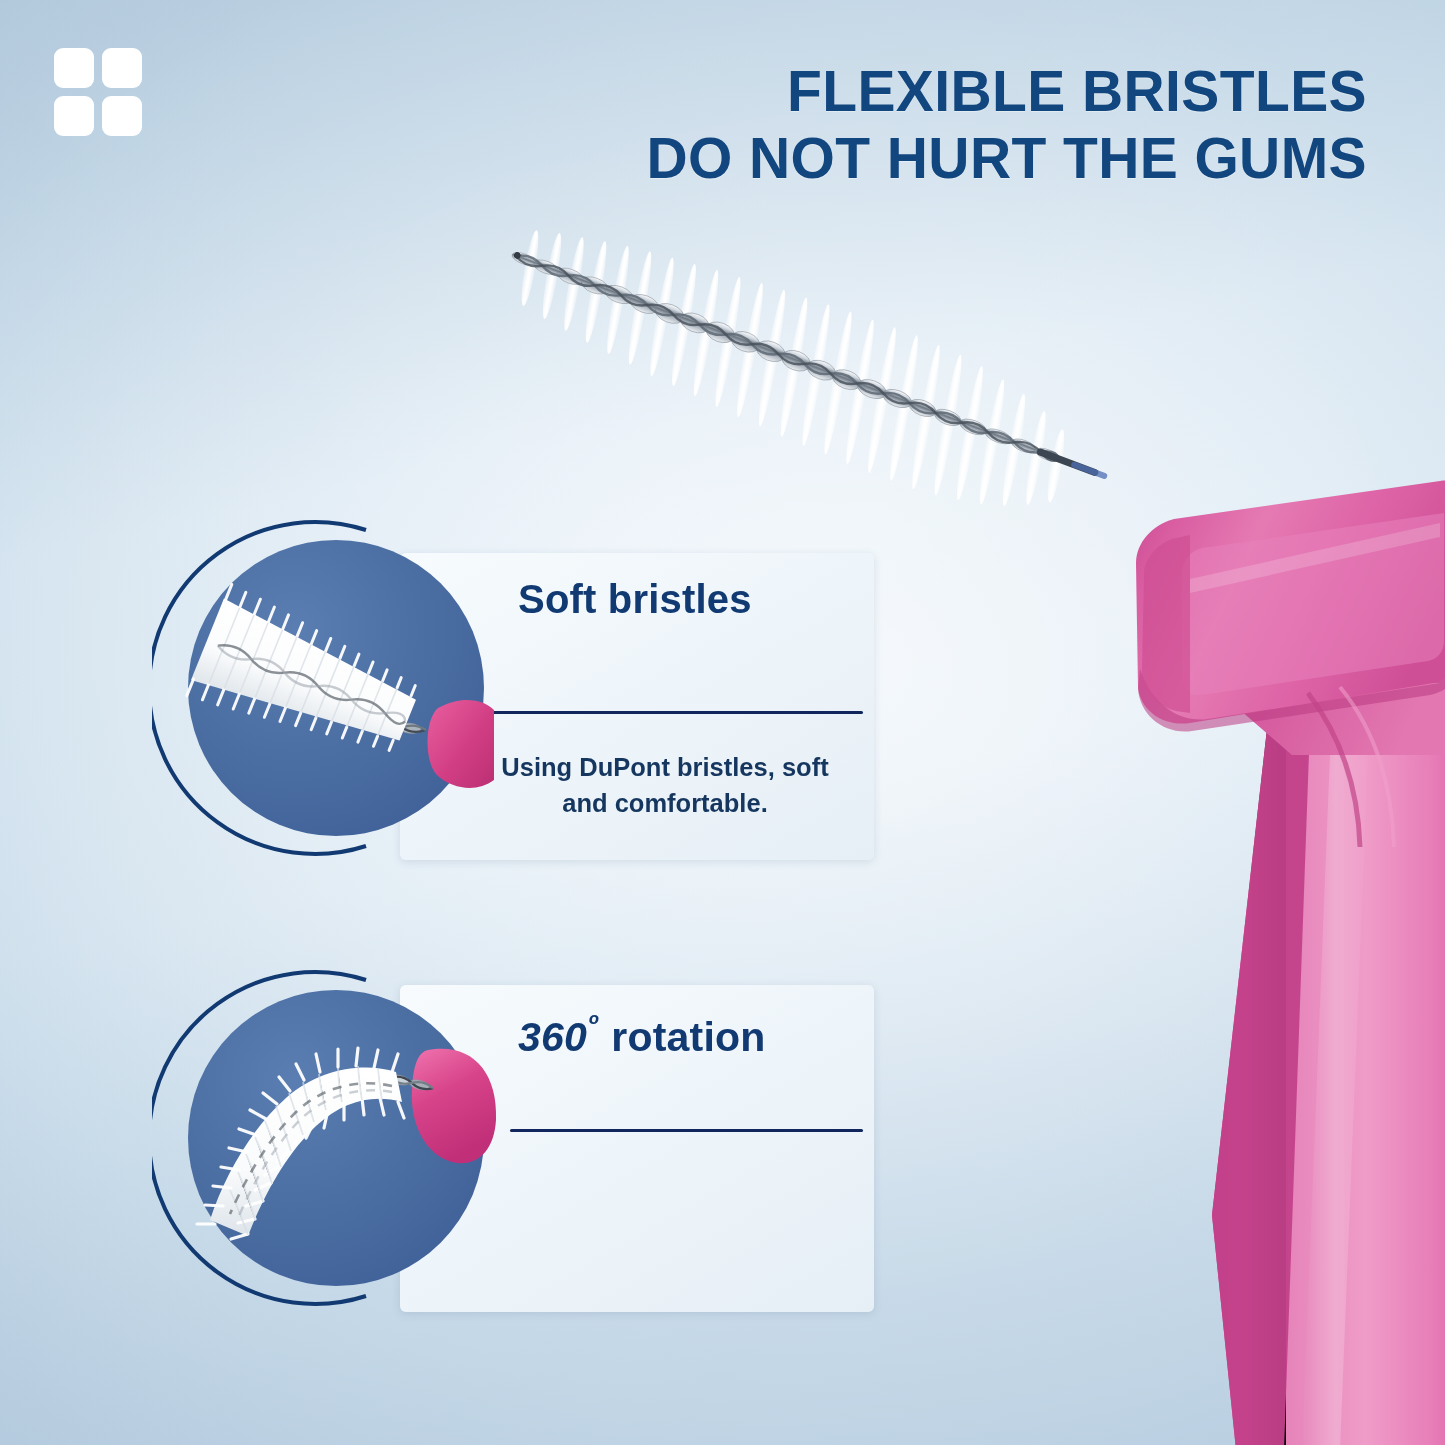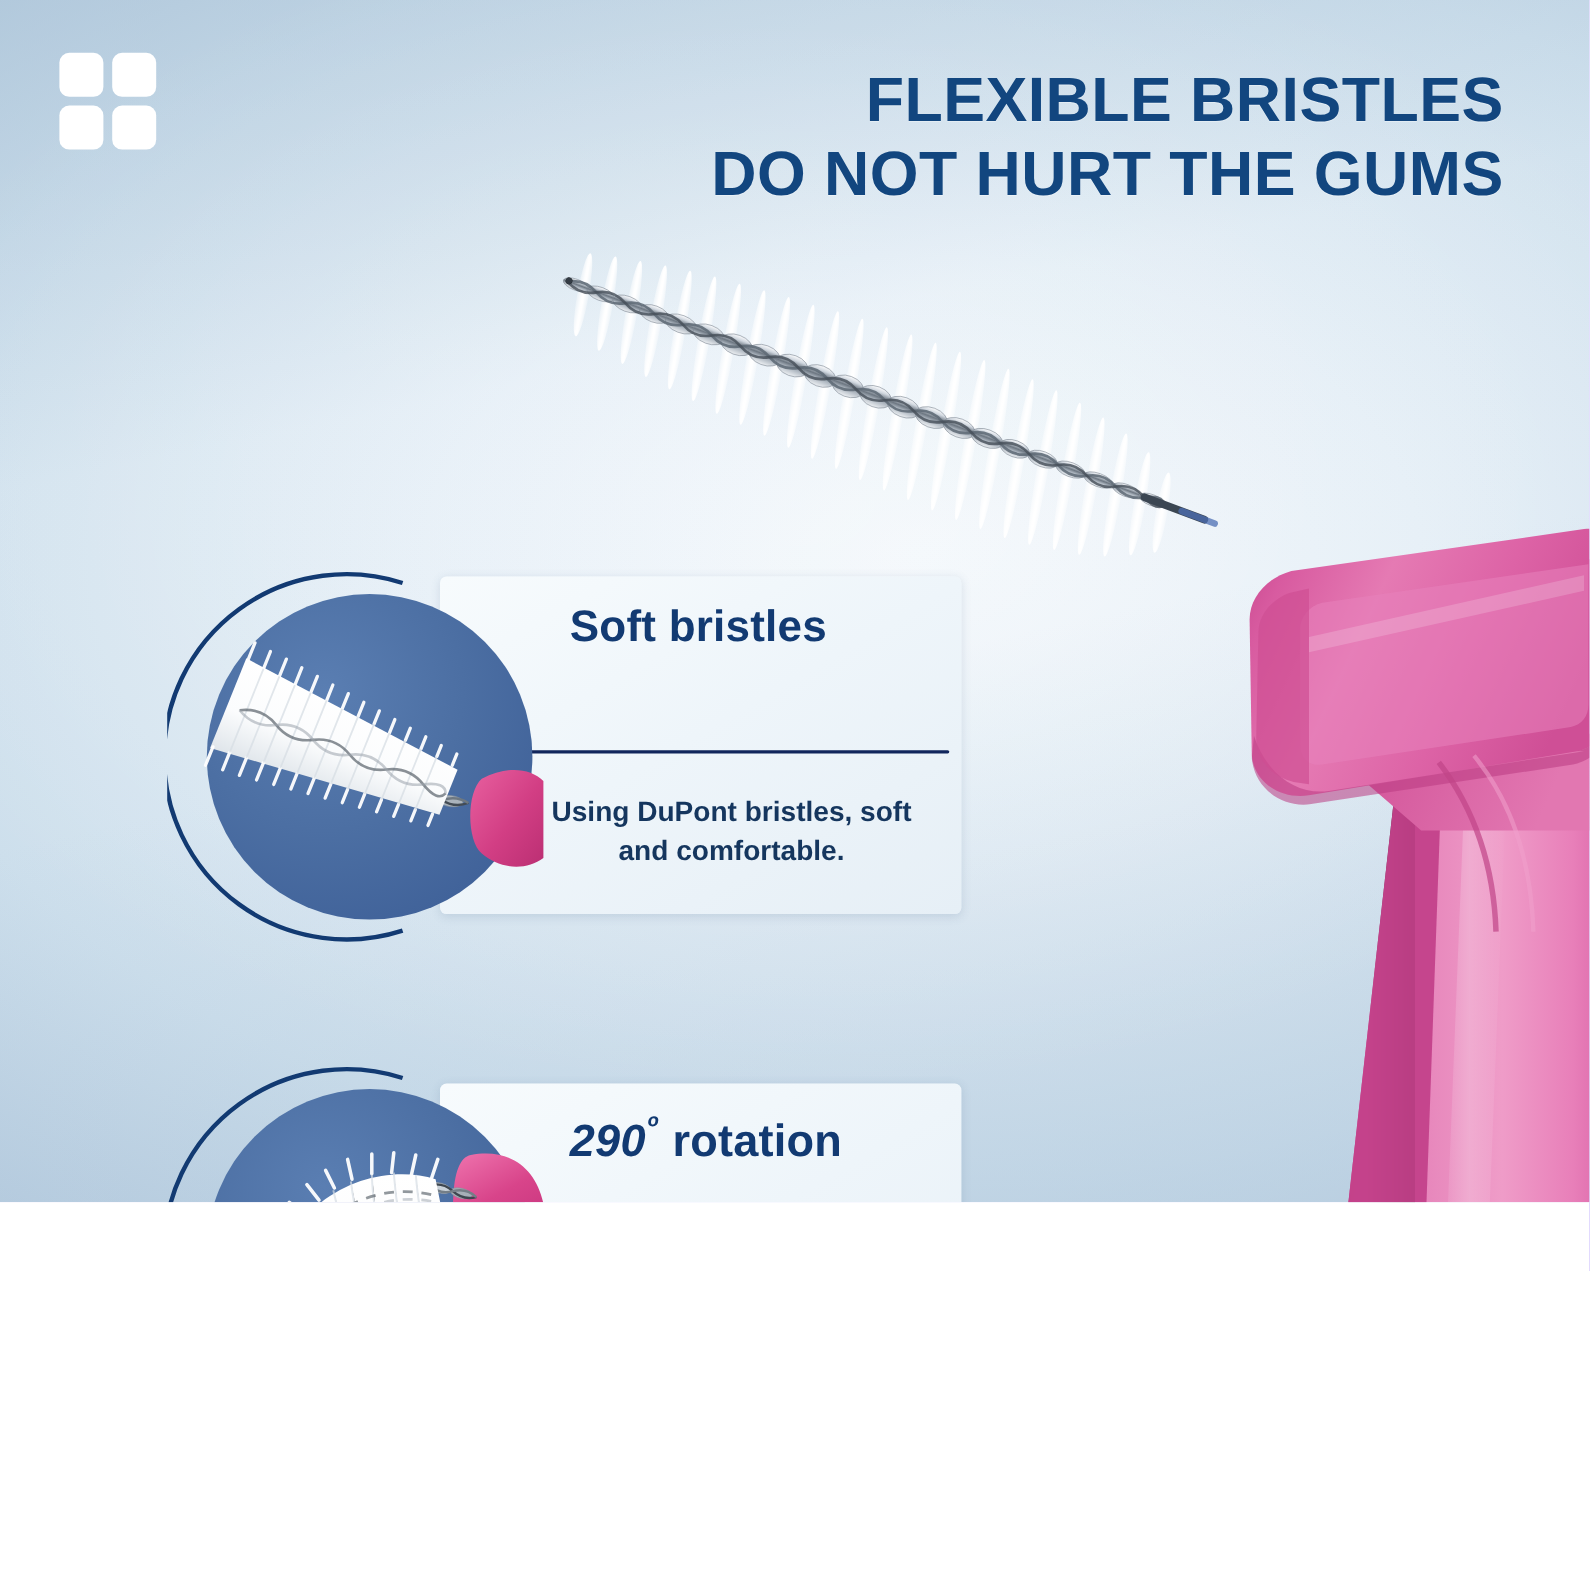--- a/index.html
+++ b/index.html
@@ -1,22 +1,22 @@
 <!DOCTYPE html>
 <html><head>
 <meta charset="utf-8">
 <style>
   html,body{margin:0;padding:0;background:#fff;}
   body{font-family:"Liberation Sans", sans-serif;}
 
   #stage{
     position:relative;
-    width:1445px;height:1093px;
+    width:1445px;height:1445px;
     overflow:hidden;
-    background:#c4b5fd;
+    background:#a3a3a3;
   }
 
   
   .bg-base{
     position:absolute;inset:0;
     background:
       radial-gradient(120% 95% at 58% 46%, #f2f7fb 0%, #e4eef6 26%, #cddfec 55%, #b3c9dd 80%, #a9c0d6 100%);
   }
   .bg-sheen{
     position:absolute;inset:0;
@@ -52,21 +52,21 @@
   
   .handle{position:absolute;left:1040px;top:455px;width:420px;height:995px;pointer-events:none;}
 
   
   .card{
     position:absolute;
     background:linear-gradient(150deg,#f7fbfd 0%,#eef5fa 48%,#e6eff6 100%);
     border-radius:6px;
     box-shadow:0 2px 9px rgba(70,100,135,.16);
   }
-  .card-1{left:400px;top:524px;width:474px;height:307px;}
+  .card-1{left:400px;top:553px;width:474px;height:307px;}
   .card-2{left:400px;top:985px;width:474px;height:327px;}
 
   .card-title{
     position:absolute;left:118px;right:14px;top:24px;
     color:#123a72;font-weight:bold;font-size:40px;letter-spacing:.2px;
   }
   .card-title.deg{font-size:41px;}
   .card-title .num{font-style:italic;font-weight:bold;}
   .card-title .degsym{font-style:italic;font-weight:bold;font-size:26px;vertical-align:18px;padding:0 2px 0 1px;}
 
@@ -356,21 +356,21 @@
         </g>
 
         <path d="M-118,2 Q-100,-8 -82,2 T-46,2 T-10,2 T26,2 T62,2 T84,2" fill="none" stroke="#4d565f" stroke-width="2.4" opacity=".65"></path>
         <path d="M-118,2 Q-100,12 -82,2 T-46,2 T-10,2 T26,2 T62,2 T84,2" fill="none" stroke="#9aa3ac" stroke-width="2.4" opacity=".55"></path>
       </g>
     </svg>
   </div>
 
   <div class="card card-2">
     <div class="card-title deg">
-      <span class="num">290</span><span class="degsym">º</span> <span>rotation</span>
+      <span class="num">360</span><span class="degsym">º</span> <span>rotation</span>
     </div>
     <div class="card-rule"></div>
   </div>
 
   <div class="callout callout-2">
     <svg class="ring" viewBox="0 0 352 352" width="352" height="352">
       <path d="M 214 18 A 166 166 0 1 0 214 334" fill="none" stroke="#123a72" stroke-width="4"></path>
     </svg>
     <div class="disc"></div>
     <svg class="art" viewBox="0 0 352 352" width="352" height="352">

